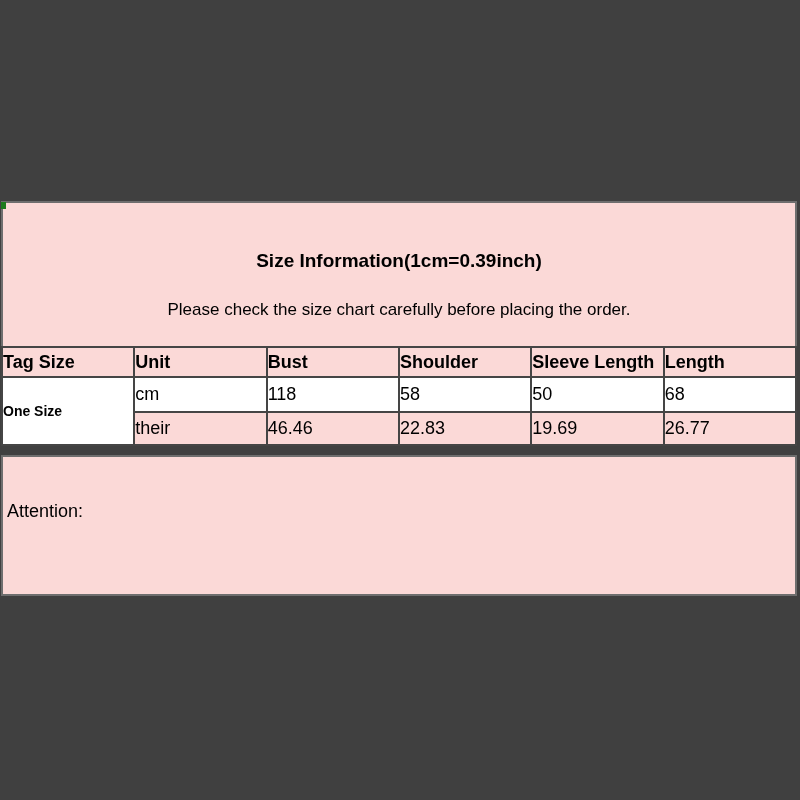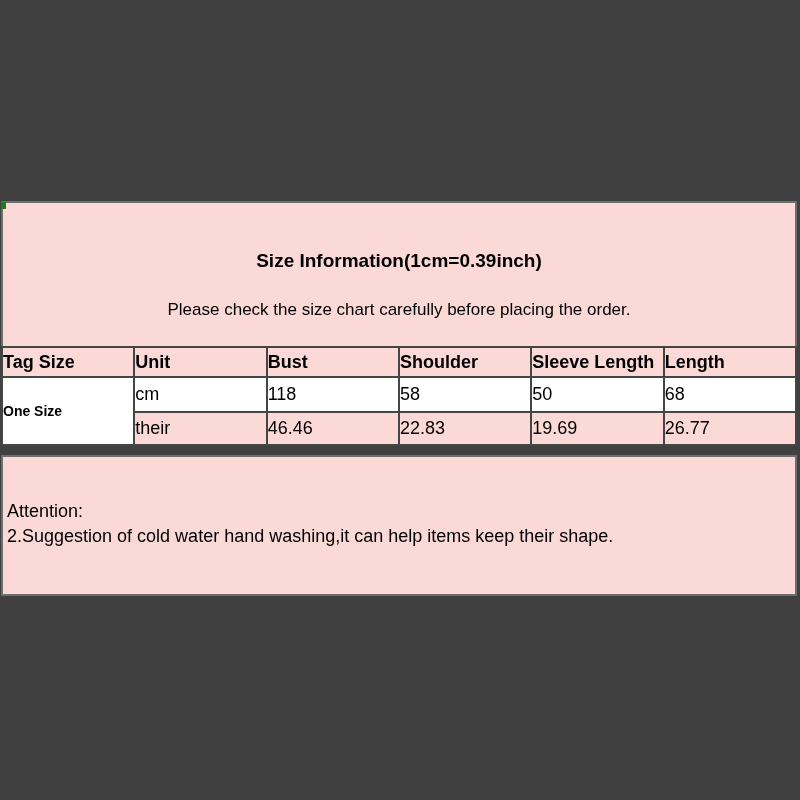--- a/index.html
+++ b/index.html
@@ -132,16 +132,15 @@
         <td>46.46</td>
         <td>22.83</td>
         <td>19.69</td>
         <td>26.77</td>
       </tr>
     </tbody>
   </table>
 
   <section class="attention-box">
     <div class="att-line">Attention:</div>
-    <div class="att-line">2.Suggestion of cold water hand washing,it can help items keep their shape.</div>
   </section>
 
 </div>
 
 </body></html>

